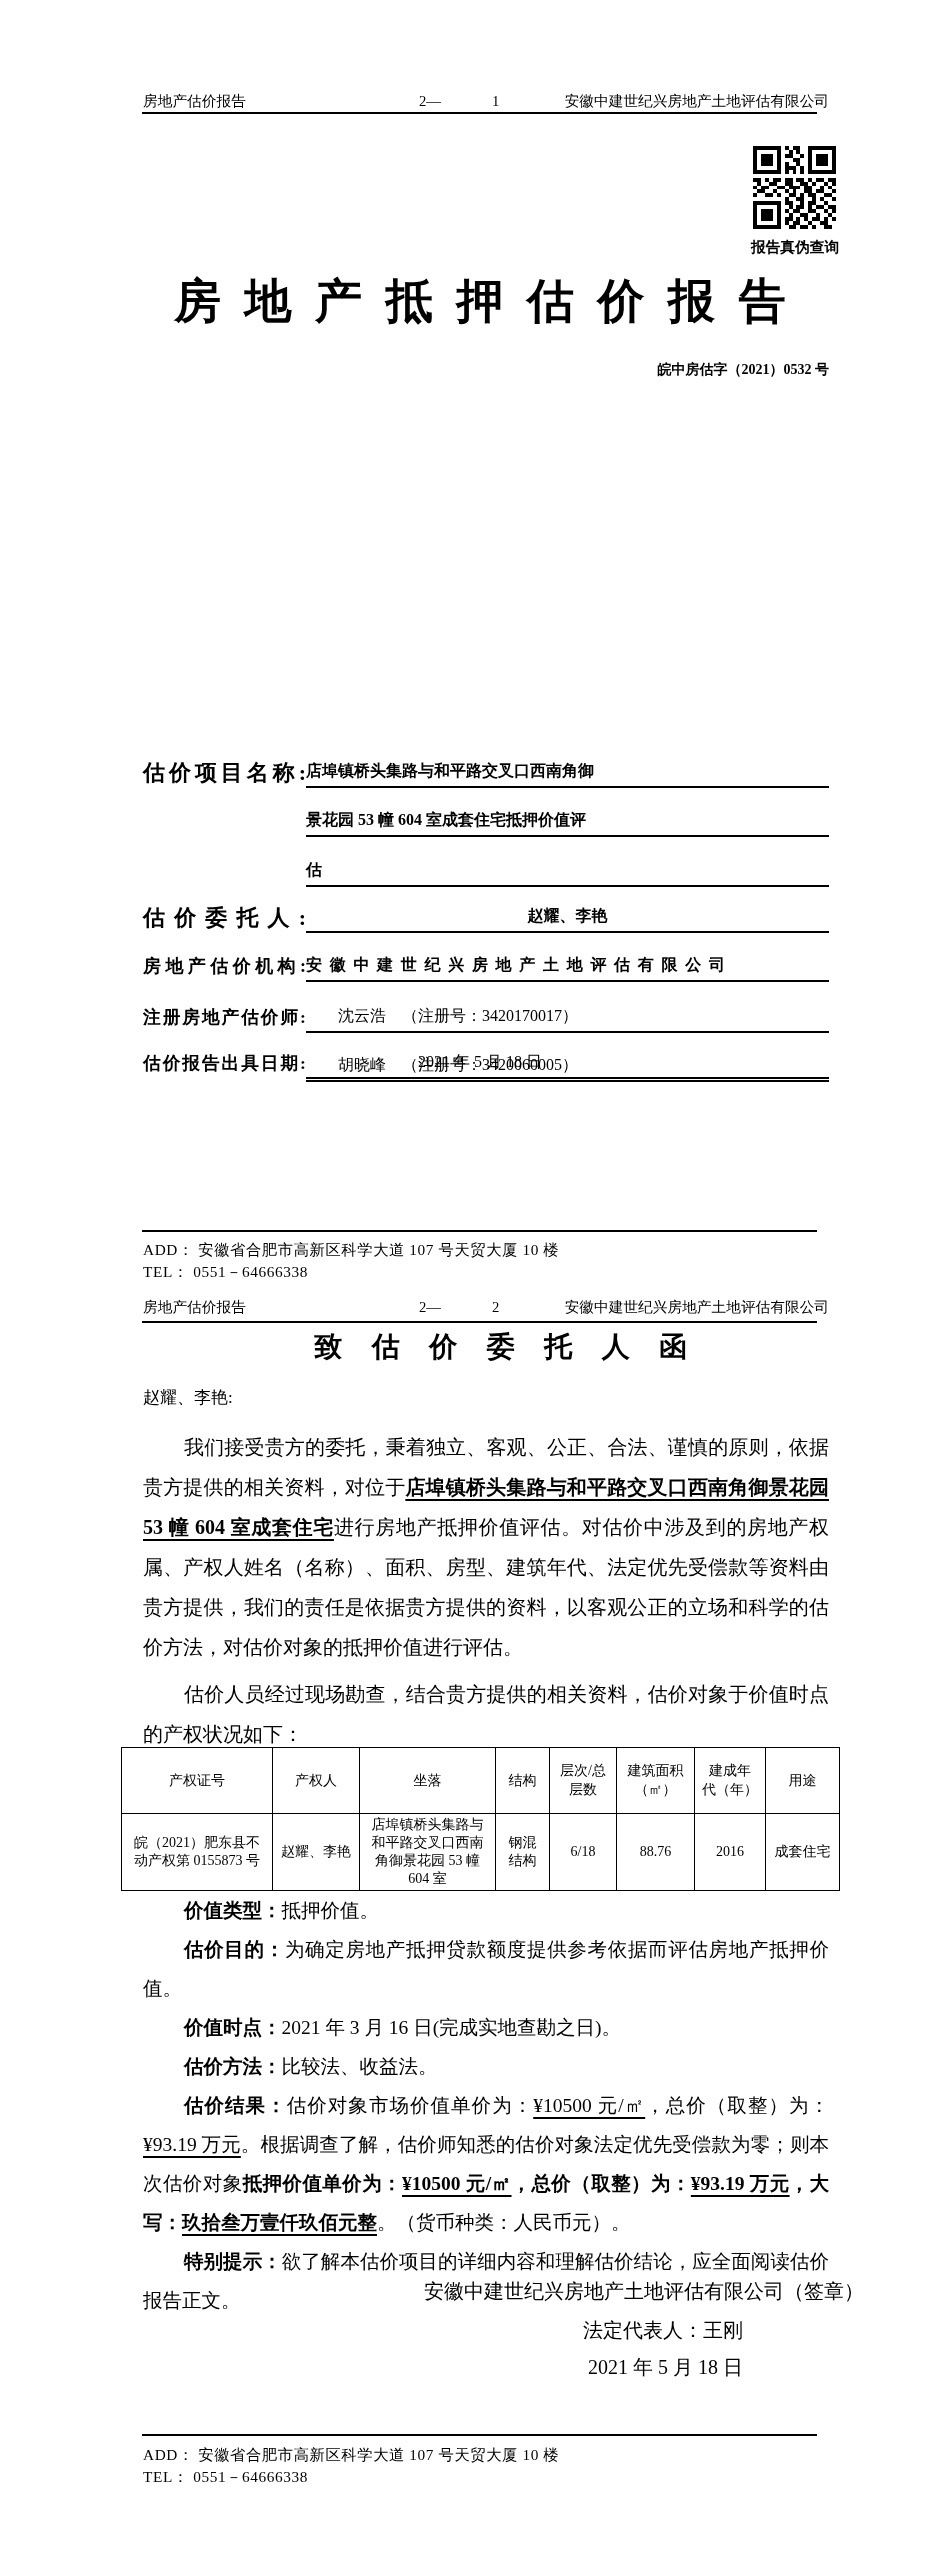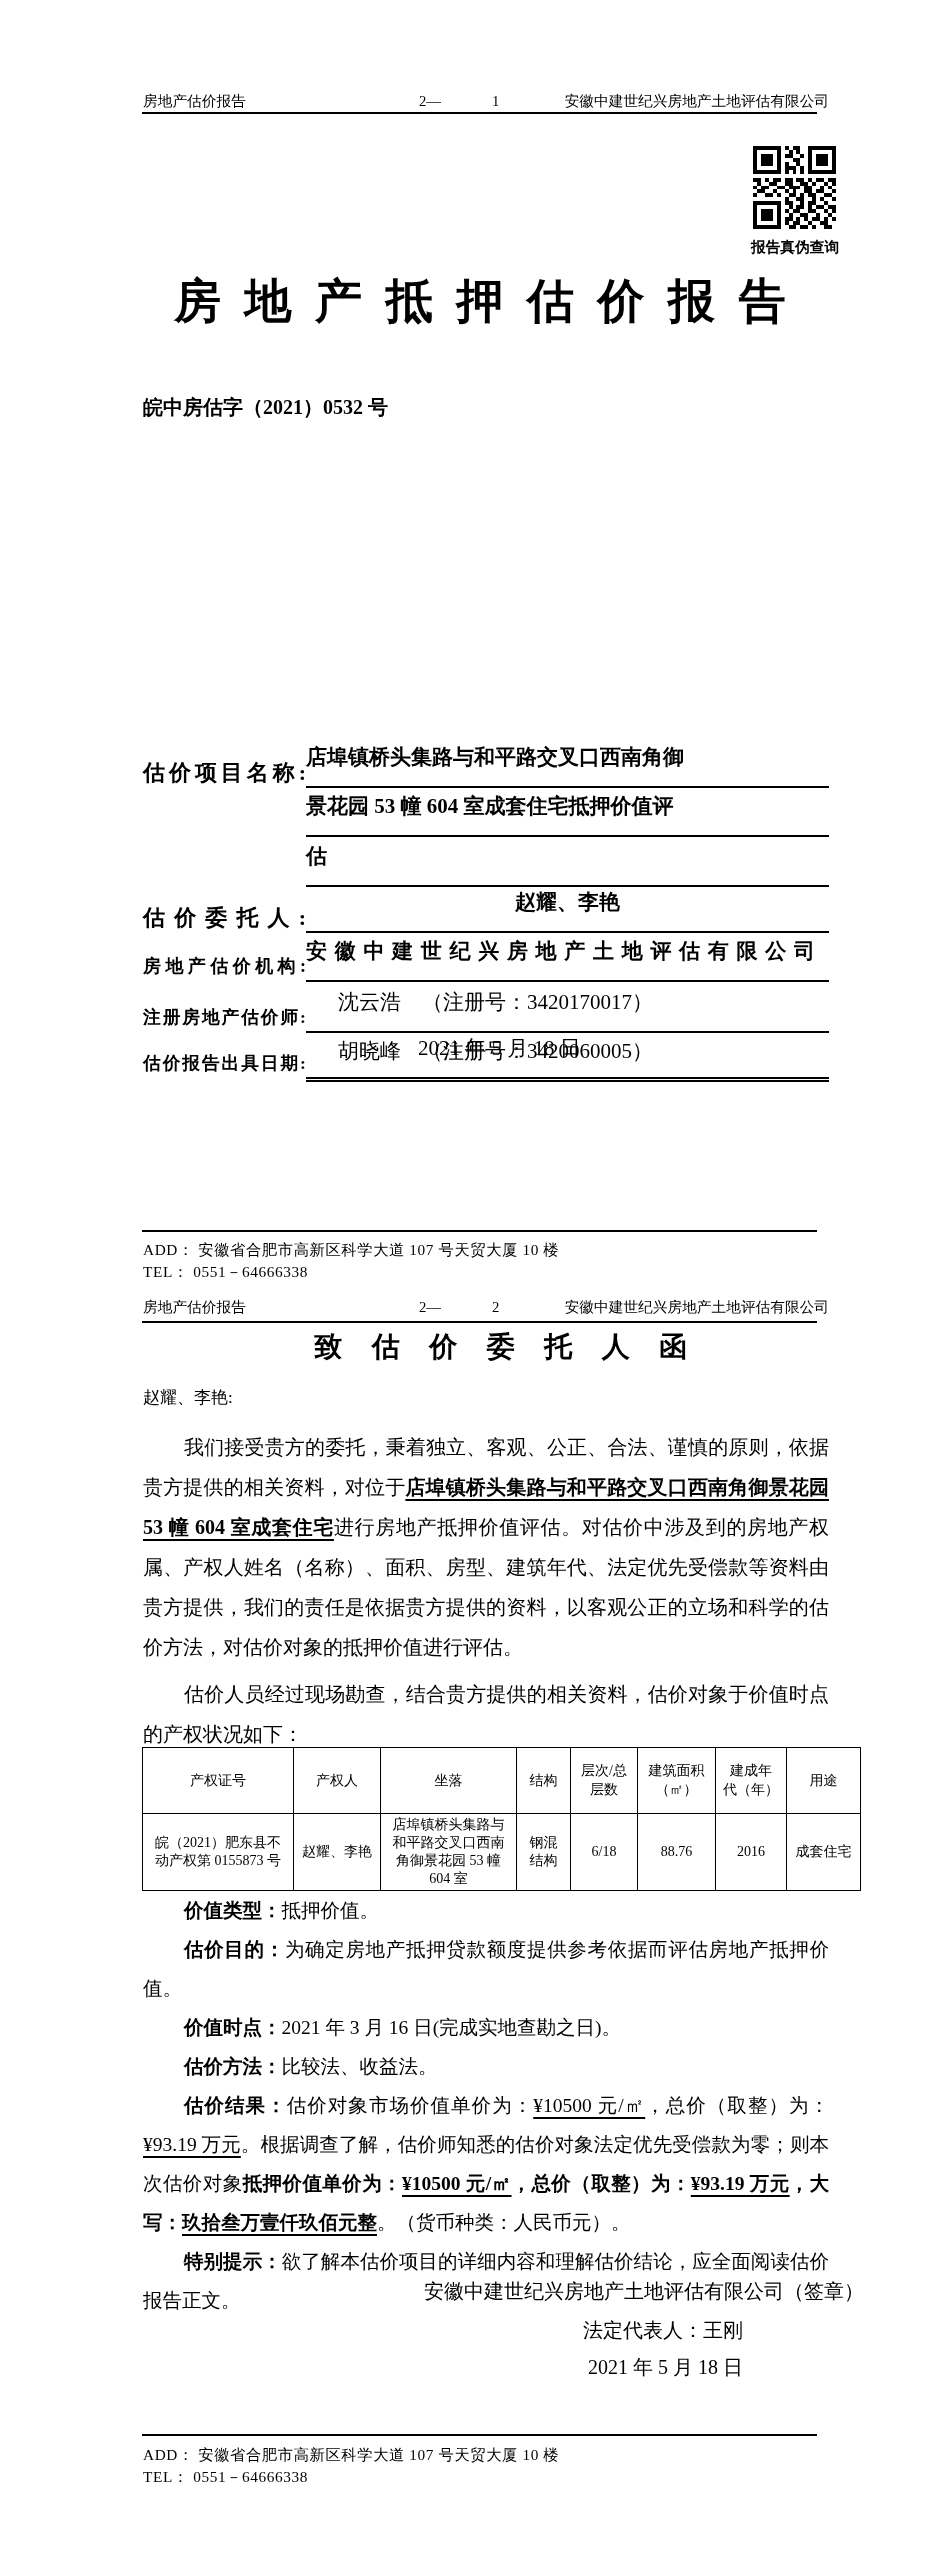--- a/index.html
+++ b/index.html
@@ -18,40 +18,40 @@
   .runhead .h-left{position:absolute;left:0;top:0;}
   .runhead .h-part{position:absolute;left:276px;top:0;}
   .runhead .h-page{position:absolute;left:349px;top:0;}
   .runhead .h-right{position:absolute;right:0;top:0;}
   .rule{left:142px;width:675px;height:2.4px;background:#000;}
   .addr{left:143px;width:686px;font-size:15.3px;line-height:19px;letter-spacing:0.6px;}
   
   .qr-box{left:753px;top:146px;width:83px;height:83px;}
   .qr-caption{left:730px;top:238px;width:130px;text-align:center;font-size:14.7px;font-weight:bold;}
   .doc-title{left:125px;top:270px;width:686px;text-align:center;font-size:47px;font-weight:bold;letter-spacing:23.6px;padding-left:23.6px;white-space:nowrap;}
-  .report-no{left:143px;top:361px;width:686px;text-align:left;font-size:20px;font-weight:bold;margin-top:33px;}
+  .report-no{left:143px;top:361px;width:686px;text-align:right;font-size:14px;font-weight:bold;}
   .f-row{left:143px;width:686px;height:33px;display:flex;align-items:flex-end;}
   .f-label{width:163px;flex:0 0 163px;font-weight:bold;white-space:nowrap;text-align:justify;text-align-last:justify;font-size:22px;line-height:31px;}
   .f-label.fs33{font-size:18px;}
   .f-label.fs30{font-size:17.7px;}
-  .f-value{flex:1;border-bottom:2.4px solid #000;font-size:21px;line-height:31px;padding-bottom:13px;white-space:nowrap;}
+  .f-value{flex:1;border-bottom:2.4px solid #000;font-size:16px;line-height:31px;padding-bottom:0;white-space:nowrap;}
   .f-value.bold{font-weight:bold;}
   .f-value.center{text-align:center;}
   .f-value.spread{letter-spacing:7.7px;}
   .f-value.pad55{padding-left:32px;}
   .f-value.pad190{padding-left:112px;}
   
   .letter-title{left:143px;top:1328px;width:686px;text-align:center;font-size:28px;font-weight:bold;letter-spacing:29.5px;padding-left:29.5px;white-space:nowrap;}
   .salutation{left:143px;top:1386px;font-size:17px;}
   .body-par{left:143px;width:686px;font-size:20px;line-height:40px;text-align:justify;}
   .indent{text-indent:41px;}
   .em-u{font-weight:bold;text-decoration:underline;text-decoration-thickness:1.8px;text-underline-offset:5.3px;}
   .u{text-decoration:underline;text-decoration-thickness:1.8px;text-underline-offset:5.3px;}
   .b{font-weight:bold;}
-  table.prop{position:absolute;left:142px;top:1747px;width:717px;border-collapse:collapse;table-layout:fixed;border:1.8px solid #000;}
+  table.prop{position:absolute;left:121px;top:1747px;width:717px;border-collapse:collapse;table-layout:fixed;border:1.8px solid #000;}
   table.prop th,table.prop td{border:1.2px solid #000;font-weight:normal;font-size:14px;line-height:18.3px;text-align:center;vertical-align:middle;padding:1.2px 3.5px;white-space:pre-line;word-break:break-all;}
   table.prop th{height:63px;}
   table.prop td{height:72px;}
   .sections{left:143px;top:1891px;width:686px;font-size:19.5px;line-height:39px;text-align:justify;}
   .sections p{margin:0;text-indent:41px;}
   .sig-line{font-size:20px;white-space:nowrap;}
 </style>
 </head>
 <body>
 

